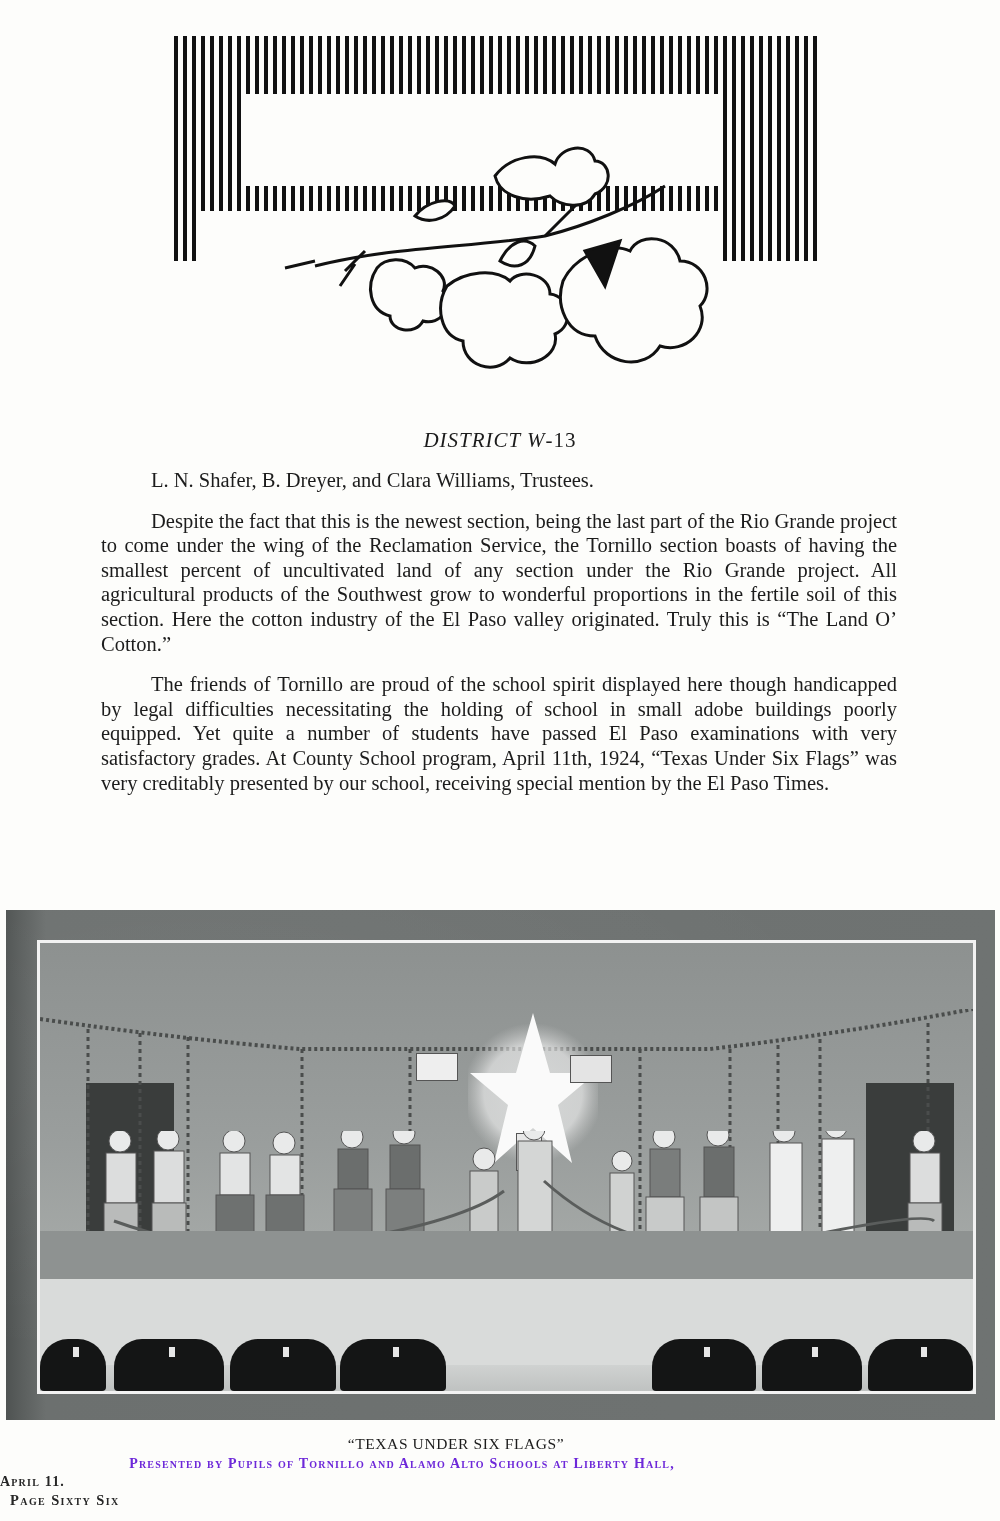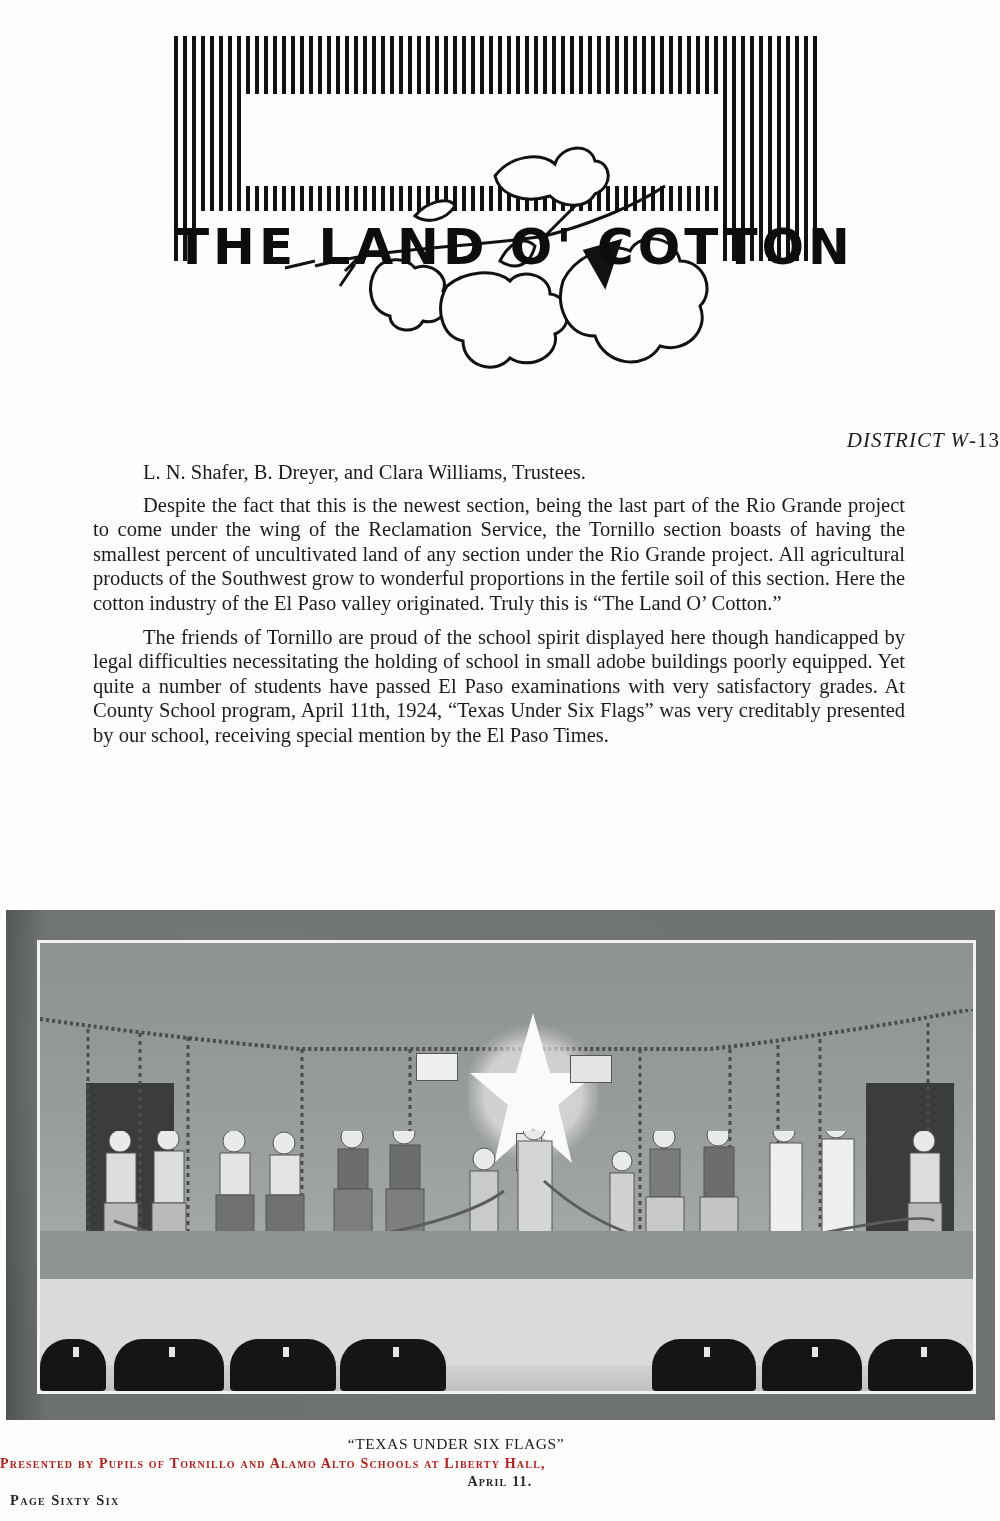--- a/index.html
+++ b/index.html
@@ -22,28 +22,28 @@
   .mast-title .big-t { font-size: 120px; vertical-align: -6px; }
   .mast-sub {
     position: absolute; left: 10px; top: 186px;
     font-family: "DejaVu Sans", sans-serif; font-weight: bold;
     font-size: 50px; letter-spacing: 4px; color: #0d0d0d; white-space: nowrap;
     line-height: 1;
   }
   
   .district {
     position: absolute; left: 0; width: 1000px; top: 428px;
-    text-align: right; font-style: italic; font-size: 21px; letter-spacing: 1px;
+    text-align: center; font-style: italic; font-size: 21px; letter-spacing: 1px;
   }
   .district .num { font-style: normal; }
   .body-text {
     position: absolute; left: 85px; width: 828px; top: 452px;
     font-size: 20.5px; line-height: 24.6px; text-align: justify;
   }
-  .body-text p { margin: 8px; text-indent: 50px; }
+  .body-text p { margin: 16px; text-indent: 50px; }
   .body-text p.gap { margin-top: 9px; }
   
   .photo {
     position: absolute; left: 6px; top: 910px; width: 989px; height: 510px;
     background: #6f7372;
     background-image:
       radial-gradient(ellipse at 20% 30%, rgba(255,255,255,0.06), transparent 60%),
       linear-gradient(90deg, #4f5352 0px, #6c706f 40px, #6f7372 100%);
   }
   .photo-frame {
@@ -58,25 +58,25 @@
   .star { position: absolute; left: 428px; top: 60px; }
   .seat { position: absolute; bottom: 0; height: 52px; background: #141515; border-radius: 28px 28px 4px 4px; }
   .seat-num { position: absolute; top: 8px; left: 50%; width: 6px; height: 10px; background: #e6e6e6; }
   .figure { position: absolute; top: 188px; }
   
   .caption-title {
     position: absolute; left: 0; width: 912px; top: 1435px; text-align: center;
     font-size: 15.5px; letter-spacing: 0.6px;
   }
   .caption-line {
-    position: absolute; left: 0; width: 804px; top: 1456px; text-align: left;
-    font-size: 14px; font-variant: small-caps; letter-spacing: 1.2px; font-weight: bold; color: #b91c1c;
+    position: absolute; left: 0; width: 804px; top: 1456px; text-align: center;
+    font-size: 14px; font-variant: small-caps; letter-spacing: 1.2px; font-weight: bold; color: #6d28d9;
   }
   .caption-date {
-    position: absolute; left: 0; width: 1000px; top: 1474px; text-align: center;
+    position: absolute; left: 0; width: 1000px; top: 1474px; 
     font-size: 14px; font-variant: small-caps; letter-spacing: 1.2px; font-weight: bold; color: #262626;
   }
   .page-number {
     position: absolute; left: 10px; top: 1492px;
     font-size: 14.5px; font-variant: small-caps; letter-spacing: 1.4px; font-weight: bold; color: #262626;
   }
 </style>
 </head>
 <body>
 
@@ -100,21 +100,20 @@
       <path d="M330 140 C 345 120, 375 115, 390 128 C 395 110, 425 105, 430 125 C 445 125, 450 150, 430 158 C 420 175, 395 170, 385 160 C 360 168, 335 160, 330 140 Z"></path>
       <path d="M212 232 C 200 250, 205 275, 225 280 C 225 295, 250 300, 258 285 C 275 290, 290 270, 278 255 C 285 240, 265 225, 250 232 C 240 220, 220 222, 212 232 Z"></path>
       <path d="M282 250 C 270 270, 275 300, 298 305 C 298 330, 330 340, 345 322 C 365 335, 395 320, 390 298 C 410 290, 405 260, 385 258 C 385 238, 355 232, 345 245 C 330 232, 300 235, 282 250 Z"></path>
       <path d="M398 245 C 390 270, 402 300, 430 300 C 440 330, 480 335, 495 310 C 520 318, 545 295, 535 270 C 550 255, 540 225, 515 225 C 510 200, 475 195, 465 215 C 445 205, 410 220, 398 245 Z"></path>
       <path d="M420 215 L 440 250 L 455 205 Z" fill="#111"></path>
       <path d="M335 225 C 345 205, 360 200, 370 210 C 365 230, 350 235, 335 225 Z"></path>
       <path d="M250 180 C 262 165, 285 160, 290 170 C 280 185, 262 188, 250 180 Z"></path>
       <path d="M120 232 L 150 225 M 180 235 L 200 215 M 190 228 L 175 250" fill="none"></path>
     </g>
   </svg>
-  <div class="mast-sub">THE LAND O' COTTON</div>
 </div>
 
 <div class="district">
   <span>DISTRICT W</span><span class="num">-13</span>
 </div>
 
 <div class="body-text">
   <p>L. N. Shafer, B. Dreyer, and Clara Williams, Trustees.</p>
   <p>Despite the fact that this is the newest section, being the last part of the Rio Grande project to come under the wing of the Reclamation Service, the Tornillo section boasts of having the smallest percent of uncultivated land of any section under the Rio Grande project. All agricultural products of the Southwest grow to wonderful proportions in the fertile soil of this section. Here the cotton industry of the El Paso valley originated. Truly this is “The Land O’ Cotton.”</p>
   <p class="gap">The friends of Tornillo are proud of the school spirit displayed here though handicapped by legal difficulties necessitating the holding of school in small adobe buildings poorly equipped. Yet quite a number of students have passed El Paso examinations with very satisfactory grades. At County School program, April 11th, 1924, “Texas Under Six Flags” was very creditably presented by our school, receiving special mention by the El Paso Times.</p>

